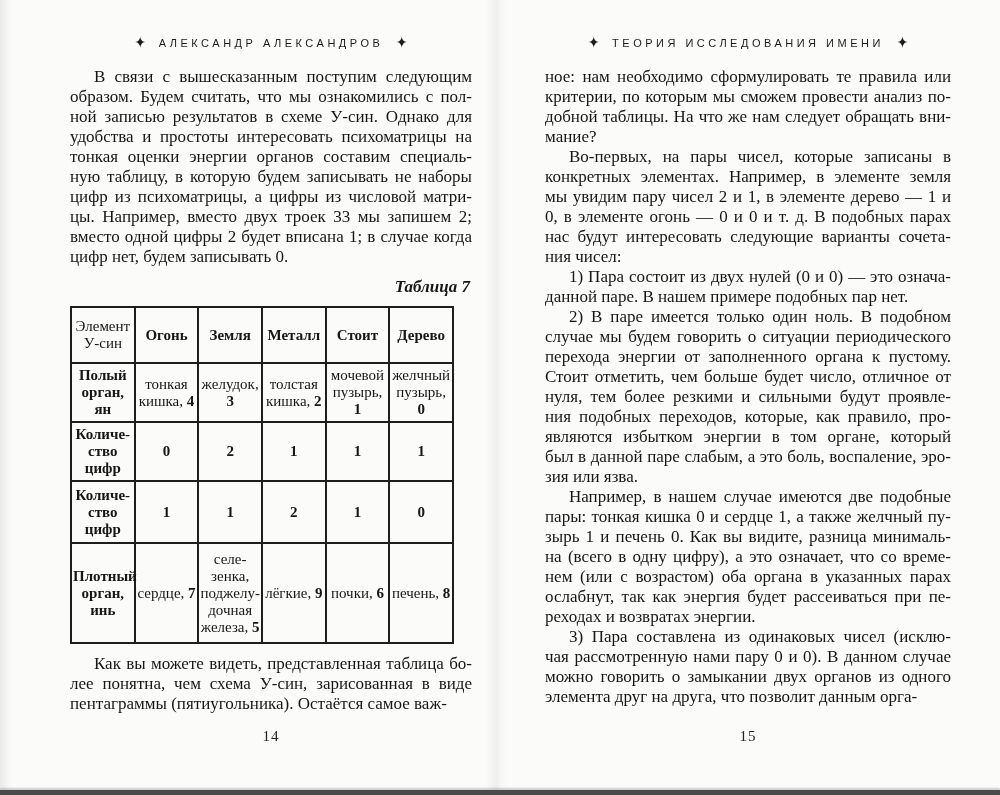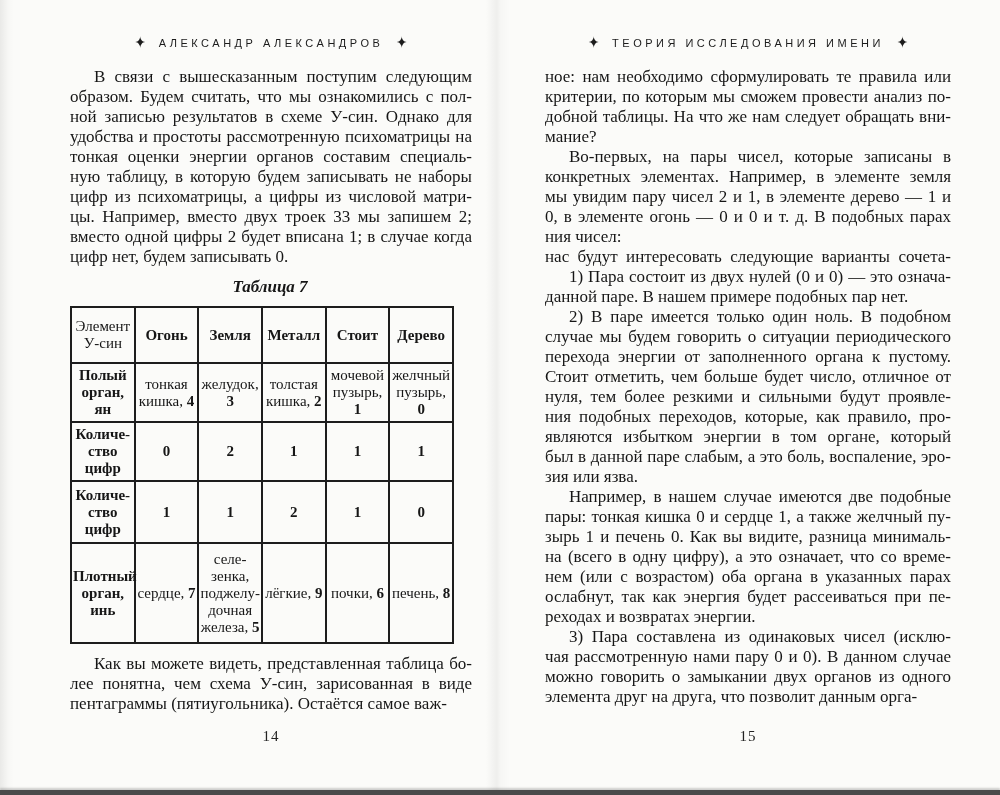--- a/index.html
+++ b/index.html
@@ -31,21 +31,21 @@
     font-size:11px;font-weight:500;letter-spacing:3.5px;
     color:#1c1c1c;margin-bottom:16px;white-space:nowrap;
   }
   .ornament{font-size:13px;letter-spacing:0;line-height:1;transform:scaleY(1.25);}
   .bodytext{font-size:17px;line-height:20px;}
   .para{margin:0;}
   .para .line{text-align:justify;text-align-last:justify;}
   .para .line.last{text-align-last:auto;}
   .para.indent .line:first-child{text-indent:24px;}
   .table-caption{
-    font-style:italic;font-weight:700;text-align:center;
+    font-style:italic;font-weight:700;text-align:right;
     font-size:17px;margin:10px 0 9px 0;padding-right:2px;
   }
   table.usin{
     border-collapse:collapse;width:384px;table-layout:fixed;
     font-size:15px;line-height:17px;border-radius:10px;
   }
   table.usin td,table.usin th{
     border:2px solid #1d1d1d;text-align:center;vertical-align:middle;
     padding:3px 1px;font-weight:normal;
   }
@@ -76,21 +76,21 @@
       <span class="ornament">✦</span>
       <span>АЛЕКСАНДР АЛЕКСАНДРОВ</span>
       <span class="ornament">✦</span>
     </div>
 
     <div class="bodytext">
       <div class="para indent first-para">
           <div class="line">В связи с вышесказанным поступим следующим</div>
           <div class="line">образом. Будем считать, что мы ознакомились с пол-</div>
           <div class="line">ной записью результатов в схеме У-син. Однако для</div>
-          <div class="line">удобства и простоты рассмотренную психоматрицы на</div>
+          <div class="line">удобства и простоты интересовать психоматрицы на</div>
           <div class="line">тонкая оценки энергии органов составим специаль-</div>
           <div class="line">ную таблицу, в которую будем записывать не наборы</div>
           <div class="line">цифр из психоматрицы, а цифры из числовой матри-</div>
           <div class="line">цы. Например, вместо двух троек 33 мы запишем 2;</div>
           <div class="line">вместо одной цифры 2 будет вписана 1; в случае когда</div>
           <div class="line last">цифр нет, будем записывать 0.</div>
         </div>
 
       <div class="table-caption">Таблица 7</div>
 
@@ -159,22 +159,22 @@
           <div class="line">ное: нам необходимо сформулировать те правила или</div>
           <div class="line">критерии, по которым мы сможем провести анализ по-</div>
           <div class="line">добной таблицы. На что же нам следует обращать вни-</div>
           <div class="line last">мание?</div>
         </div>
       <div class="para indent">
           <div class="line">Во-первых, на пары чисел, которые записаны в</div>
           <div class="line">конкретных элементах. Например, в элементе земля</div>
           <div class="line">мы увидим пару чисел 2 и 1, в элементе дерево — 1 и</div>
           <div class="line">0, в элементе огонь — 0 и 0 и т. д. В подобных парах</div>
+          <div class="line">нас будут интересовать следующие варианты сочета-</div>
           <div class="line last">ния чисел:</div>
-          <div class="line">нас будут интересовать следующие варианты сочета-</div>
         </div>
       <div class="para indent">
           <div class="line">1) Пара состоит из двух нулей (0 и 0) — это означа-</div>
           <div class="line last">данной паре. В нашем примере подобных пар нет.</div>
         </div>
       <div class="para indent">
           <div class="line">2) В паре имеется только один ноль. В подобном</div>
           <div class="line">случае мы будем говорить о ситуации периодического</div>
           <div class="line">перехода энергии от заполненного органа к пустому.</div>
           <div class="line">Стоит отметить, чем больше будет число, отличное от</div>

